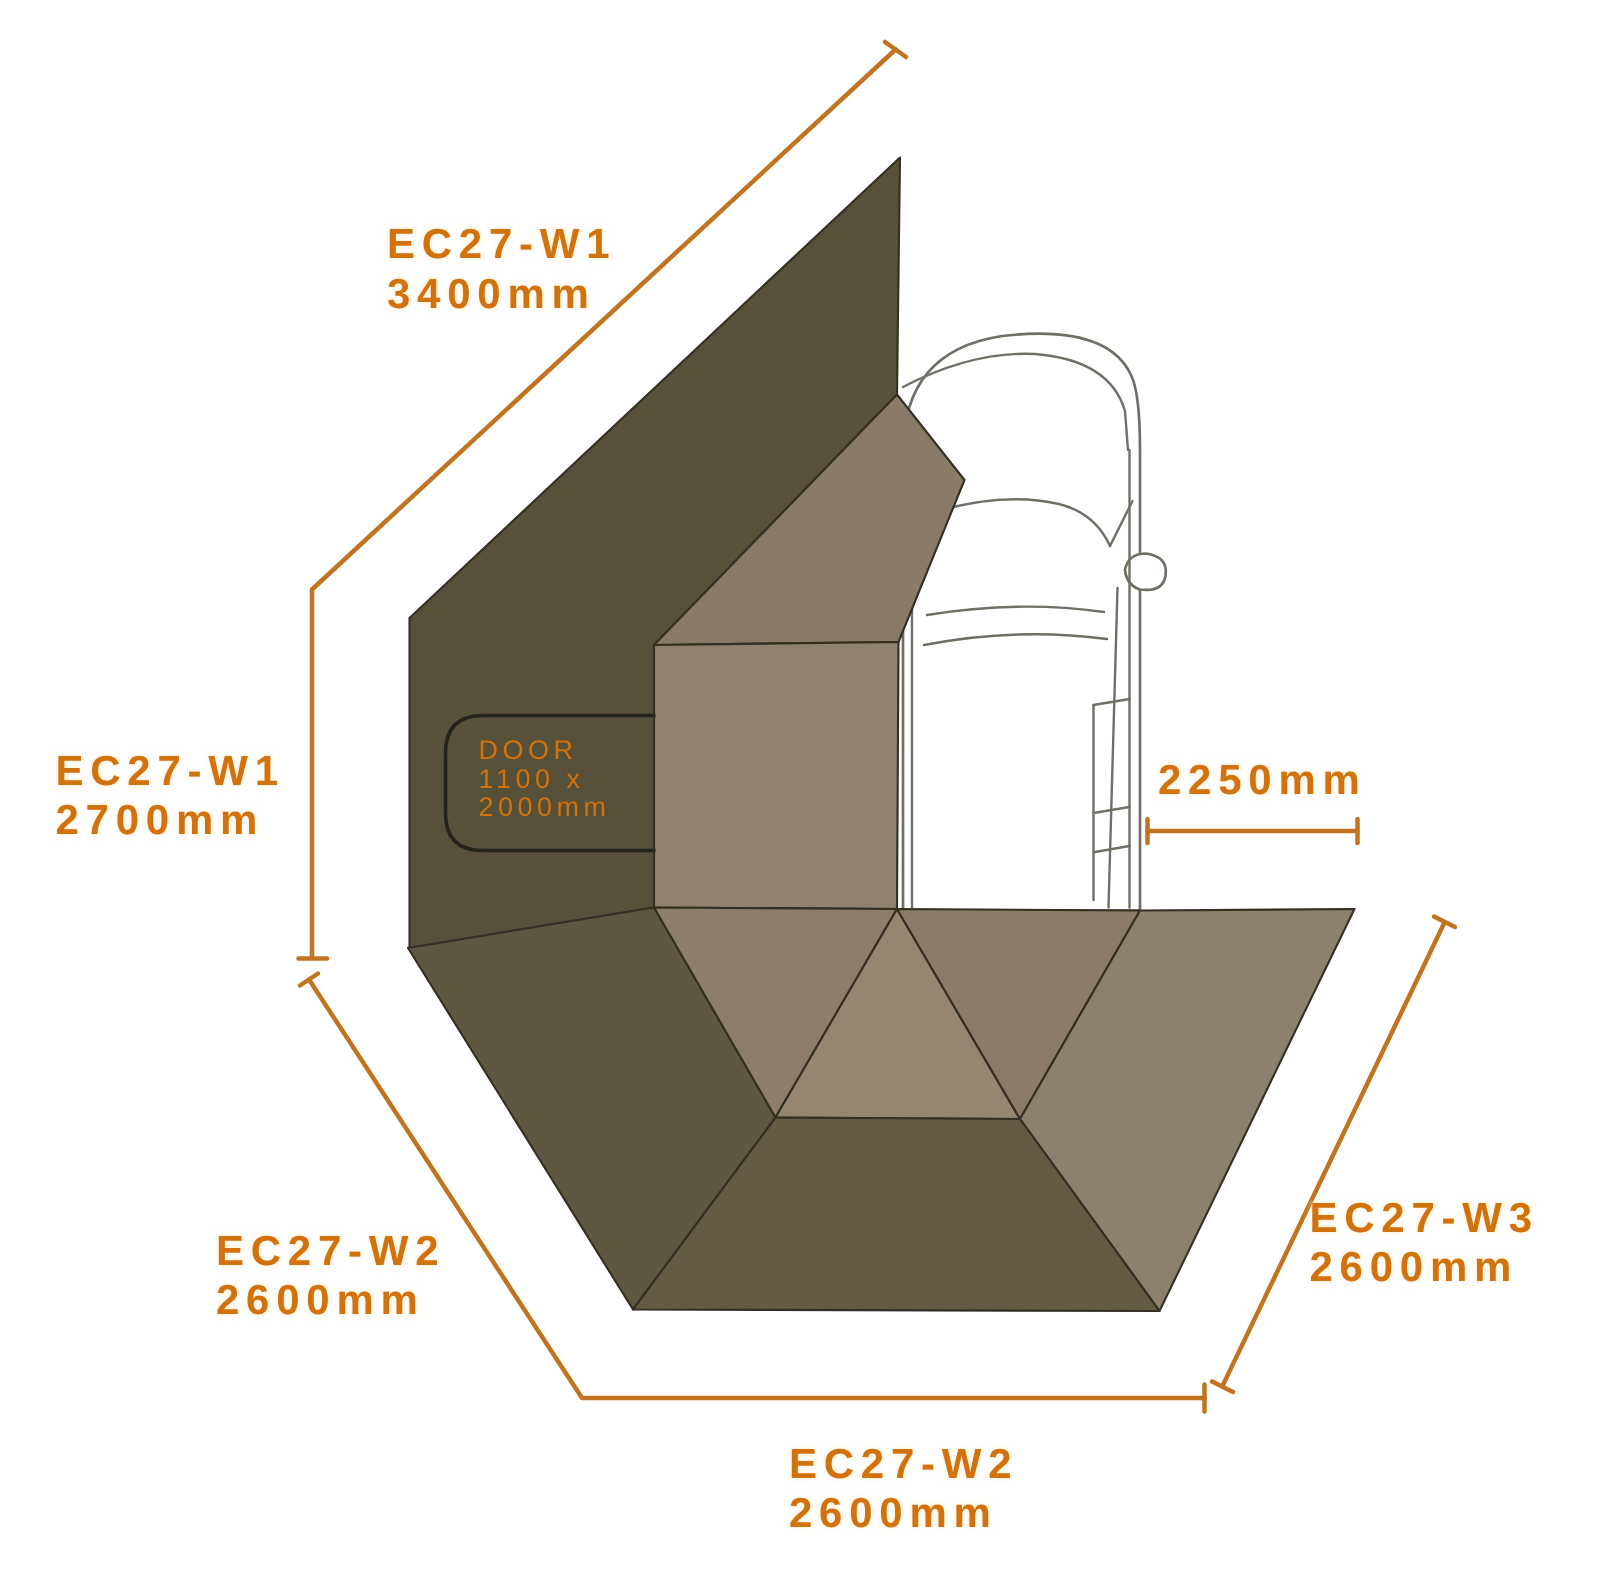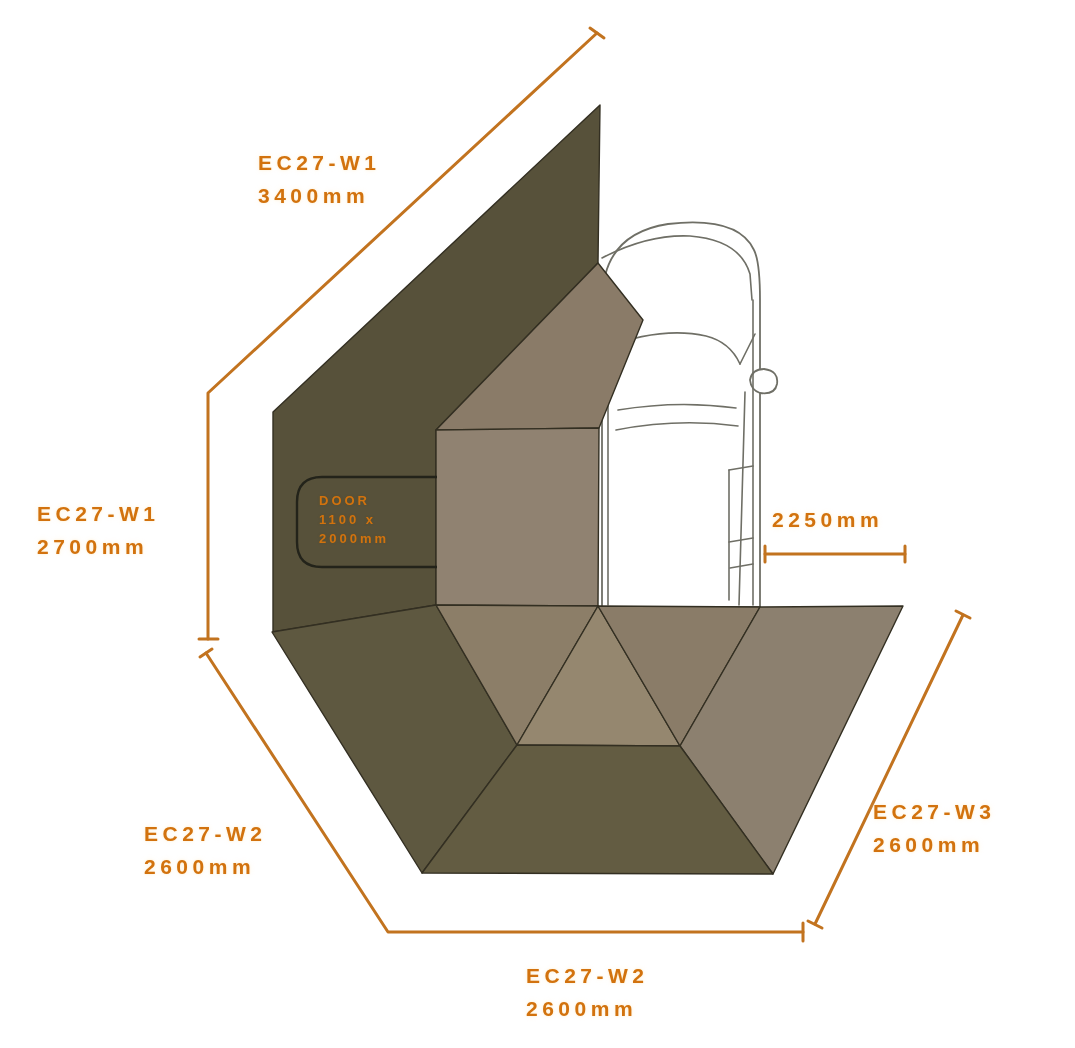--- a/index.html
+++ b/index.html
@@ -13,32 +13,32 @@
   svg{position:absolute;left:0;top:0;}
   .panel{stroke:var(--panel_stroke,#332f22);stroke-width:1.4;stroke-linejoin:round;}
   .door-path{stroke:var(--door_outline,#23231a);stroke-width:2.4;fill:none;stroke-linejoin:round;}
   .car-body{fill:#ffffff;stroke:var(--car_outline,#6f6f66);stroke-width:1.8;}
   .car-line{fill:none;stroke:var(--car_outline,#6f6f66);stroke-width:1.6;stroke-linecap:round;}
   .dim-line{fill:none;stroke:var(--dimension_line,#c2731f);stroke-width:3;stroke-linecap:round;stroke-linejoin:round;}
   .dim-label{
     position:absolute;
     color:var(--label_orange,#d2720e);
     font-weight:bold;
-    font-size:21px;
+    font-size:28px;
     letter-spacing:4.5px;
     line-height:33px;
     white-space:nowrap;
     text-shadow:0 0 2px rgba(255,236,200,.95),0 0 6px rgba(255,240,214,.6);
   }
   .dim-label span{display:block;}
   .door-label{
     position:absolute;
     color:var(--label_orange,#d2720e);
-    font-weight:bold;
-    font-size:13px;
+    font-weight:normal;
+    font-size:18px;
     letter-spacing:3px;
     line-height:19px;
     white-space:nowrap;
     text-shadow:0 0 2px rgba(90,80,40,.6);
   }
   .door-label span{display:block;}
 </style>
 </head>
 <body>
 

